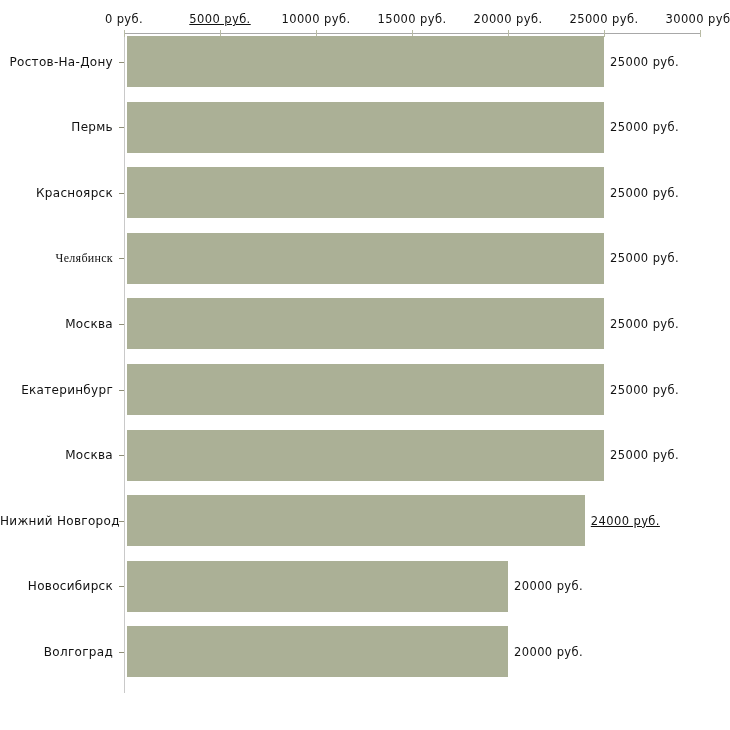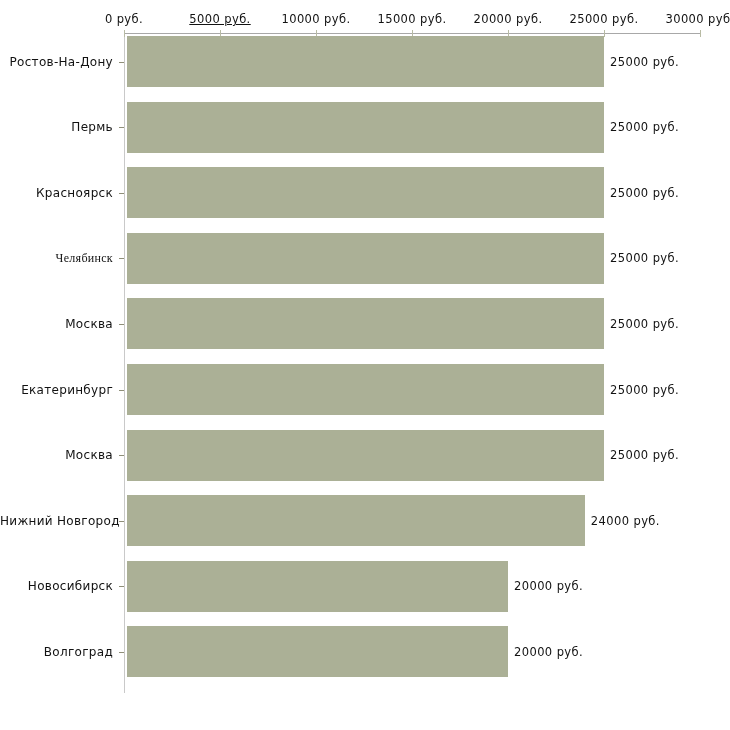--- a/index.html
+++ b/index.html
@@ -145,20 +145,20 @@
       <div class="bar-value" style="top: 192.7px; left: 610px;">25000 руб.</div>
       <div class="bar" style="top: 232.8px; height: 51px; width: 477px; background: rgb(171, 176, 150);"></div>
       <div class="bar-value" style="top: 258.3px; left: 610px;">25000 руб.</div>
       <div class="bar" style="top: 298.4px; height: 51px; width: 477px; background: rgb(171, 176, 150);"></div>
       <div class="bar-value" style="top: 323.9px; left: 610px;">25000 руб.</div>
       <div class="bar" style="top: 364px; height: 51px; width: 477px; background: rgb(171, 176, 150);"></div>
       <div class="bar-value" style="top: 389.5px; left: 610px;">25000 руб.</div>
       <div class="bar" style="top: 429.6px; height: 51px; width: 477px; background: rgb(171, 176, 150);"></div>
       <div class="bar-value" style="top: 455.1px; left: 610px;">25000 руб.</div>
       <div class="bar" style="top: 495.2px; height: 51px; width: 457.8px; background: rgb(171, 176, 150);"></div>
-      <div class="bar-value" style="top: 520.7px; left: 590.8px;">24000 руб.</div>
+      <div class="bar-value" style="top: 520.7px; left: 590.8px; text-decoration: underline;">24000 руб.</div>
       <div class="bar" style="top: 560.8px; height: 51px; width: 381px; background: rgb(171, 176, 150);"></div>
       <div class="bar-value" style="top: 586.3px; left: 514px;">20000 руб.</div>
       <div class="bar" style="top: 626.4px; height: 51px; width: 381px; background: rgb(171, 176, 150);"></div>
       <div class="bar-value" style="top: 651.9px; left: 514px;">20000 руб.</div>
     </div>
 
 </div>
 
 </body></html>

